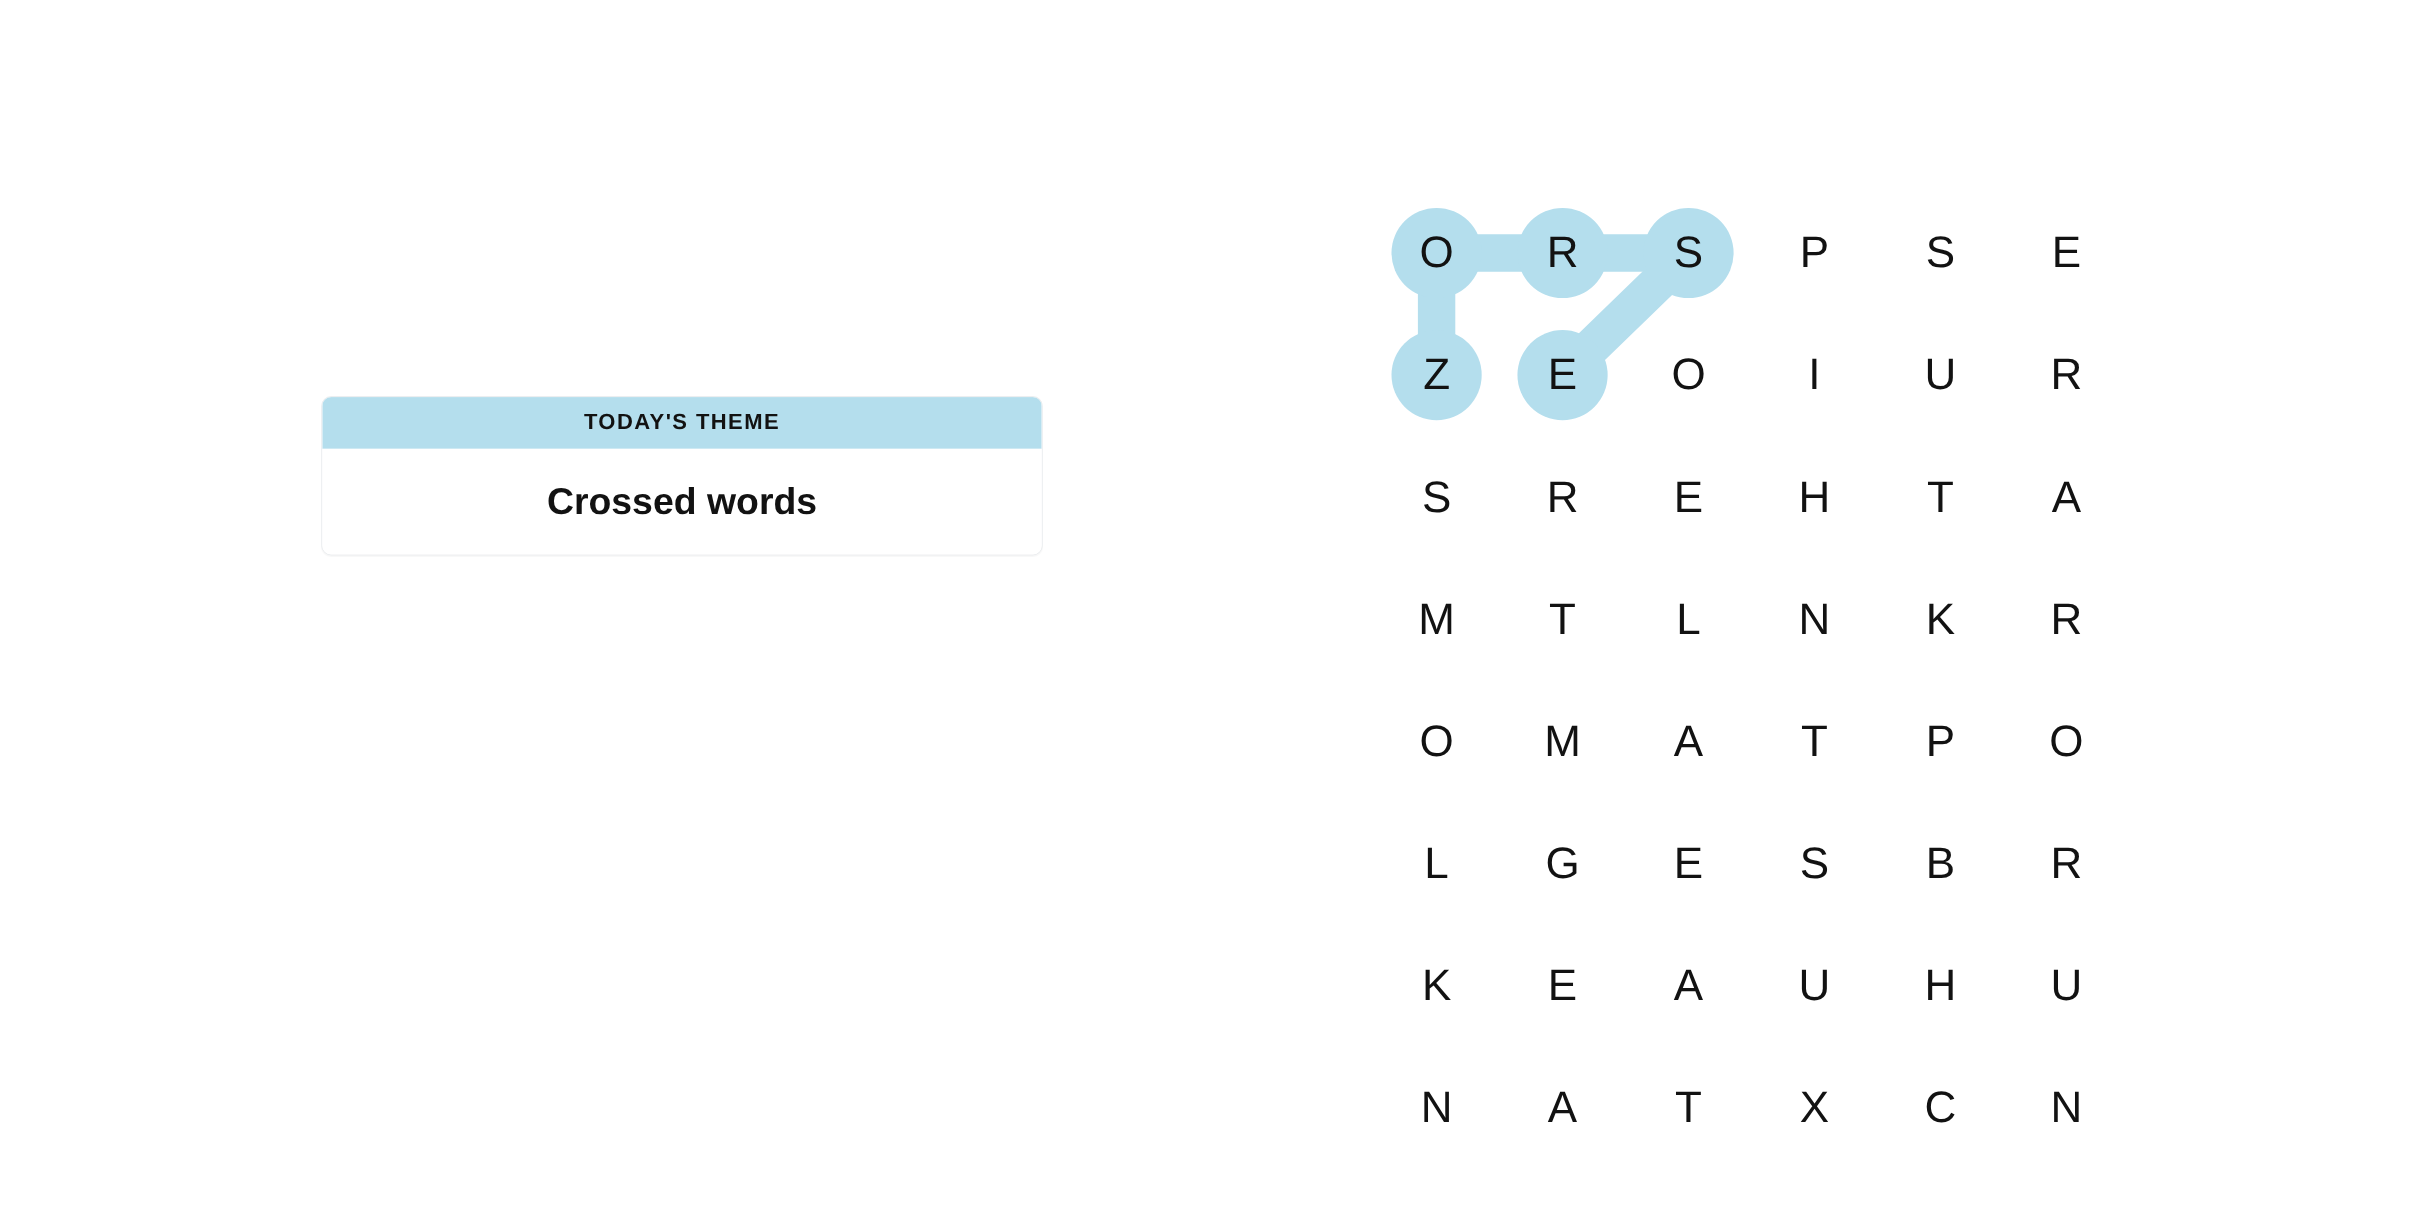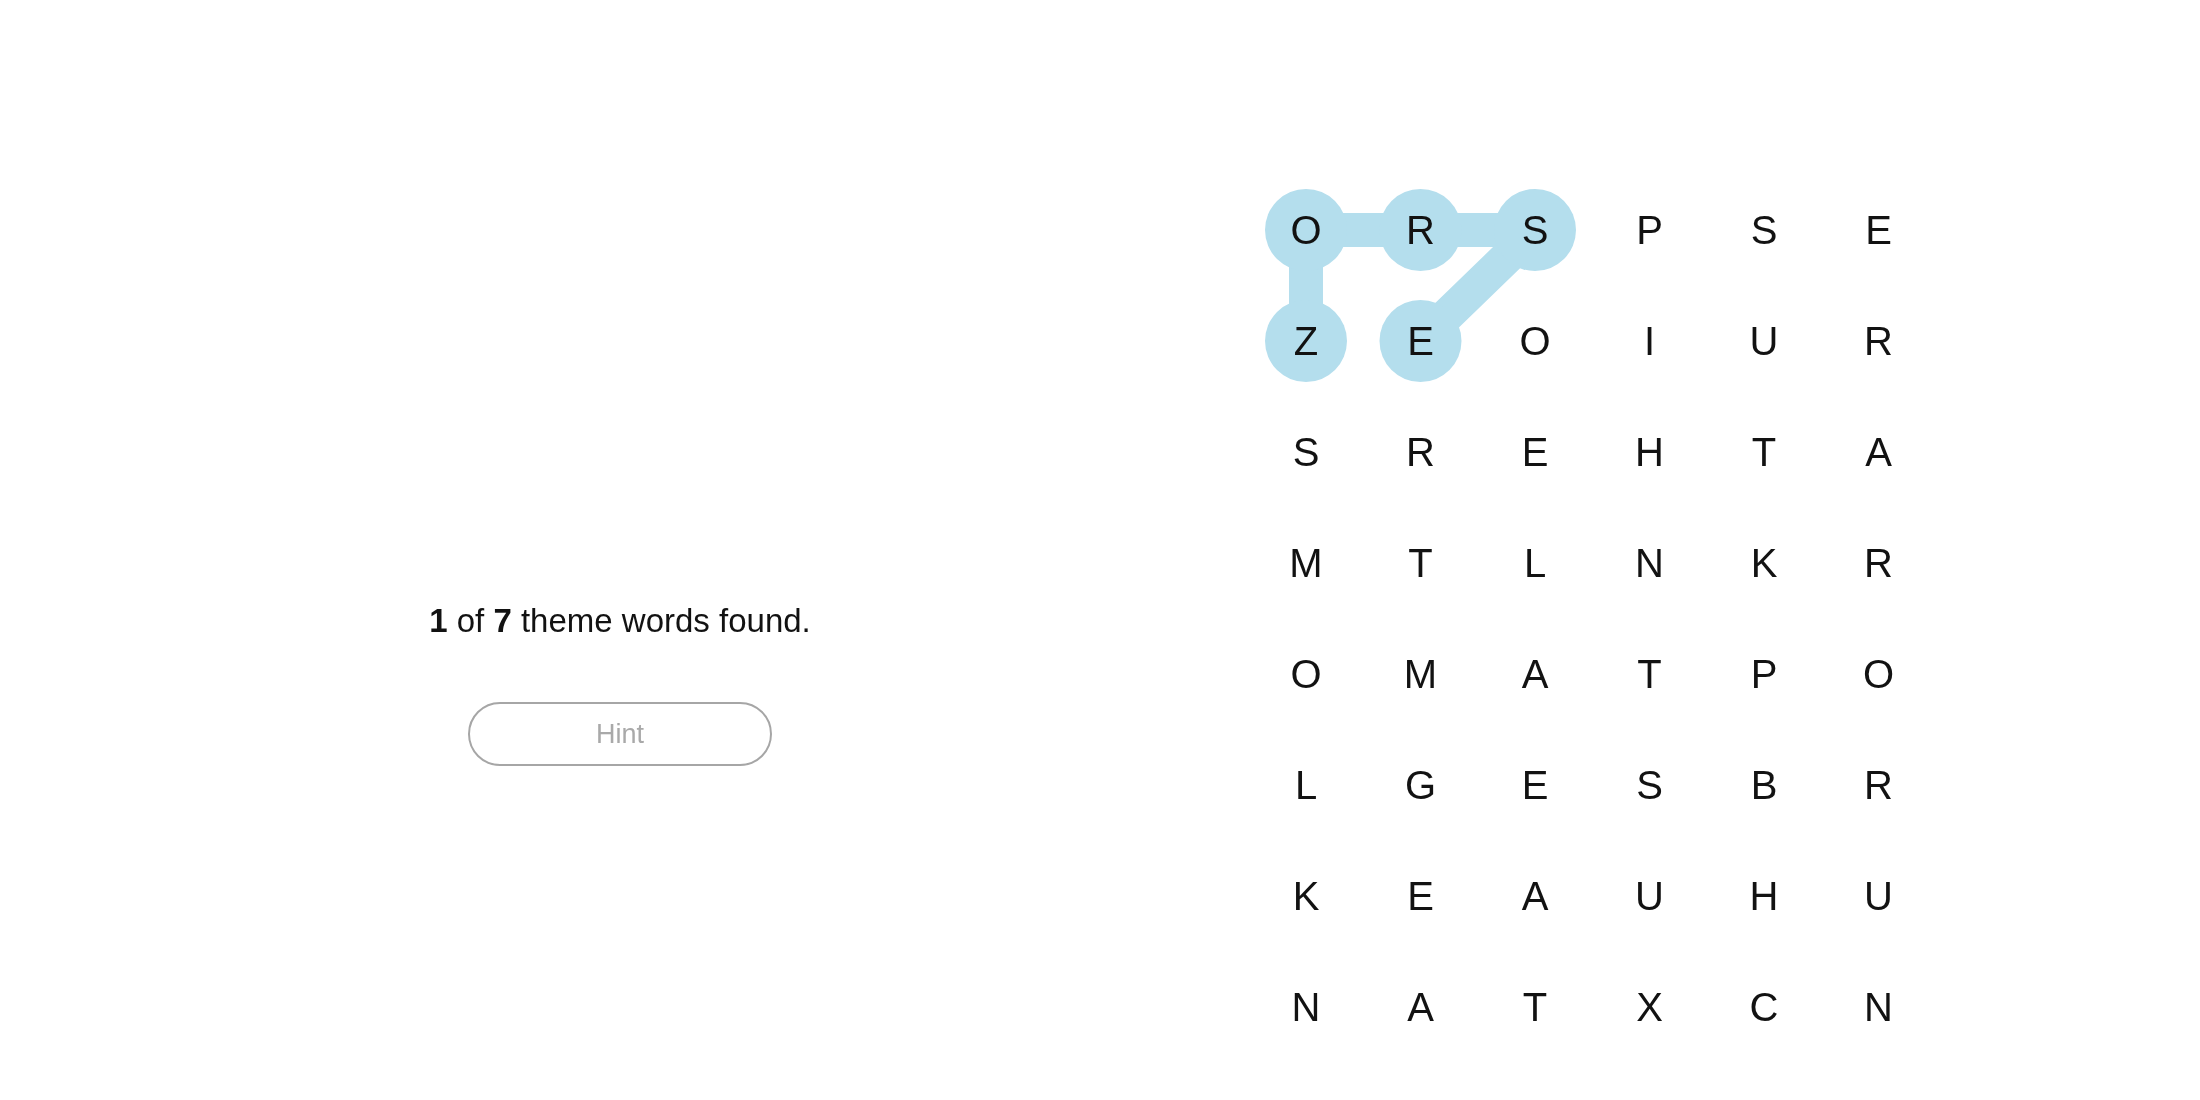--- a/index.html
+++ b/index.html
@@ -173,24 +173,30 @@
     user-select: none;
   }
 </style>
 </head>
 <body>
 
 <div id="app">
 
   <div id="left-panel">
 
-
-    <div id="progress-line"><span class="num">1</span><span> of </span><span class="num">7</span><span> theme words found.</span></div>
-
-    <button id="hint-button">Hint</button>
+    <div id="theme-card">
+      <div id="theme-card-header">
+        <span id="theme-card-header-label">TODAY'S THEME</span>
+      </div>
+      <div id="theme-card-body">
+        <span id="theme-card-value">Crossed words</span>
+      </div>
+    </div>
+
+
   </div>
 
   <div id="puzzle-panel">
 
 
     <div id="grid-area">
       <svg id="highlight-layer" viewBox="0 0 700 890" xmlns="http://www.w3.org/2000/svg">
           <line x1="66" y1="55" x2="180.5" y2="55" stroke="#b4deed" stroke-width="34" stroke-linecap="round"></line>
           <line x1="180.5" y1="55" x2="295" y2="55" stroke="#b4deed" stroke-width="34" stroke-linecap="round"></line>
           <line x1="66" y1="55" x2="66" y2="166" stroke="#b4deed" stroke-width="34" stroke-linecap="round"></line>

